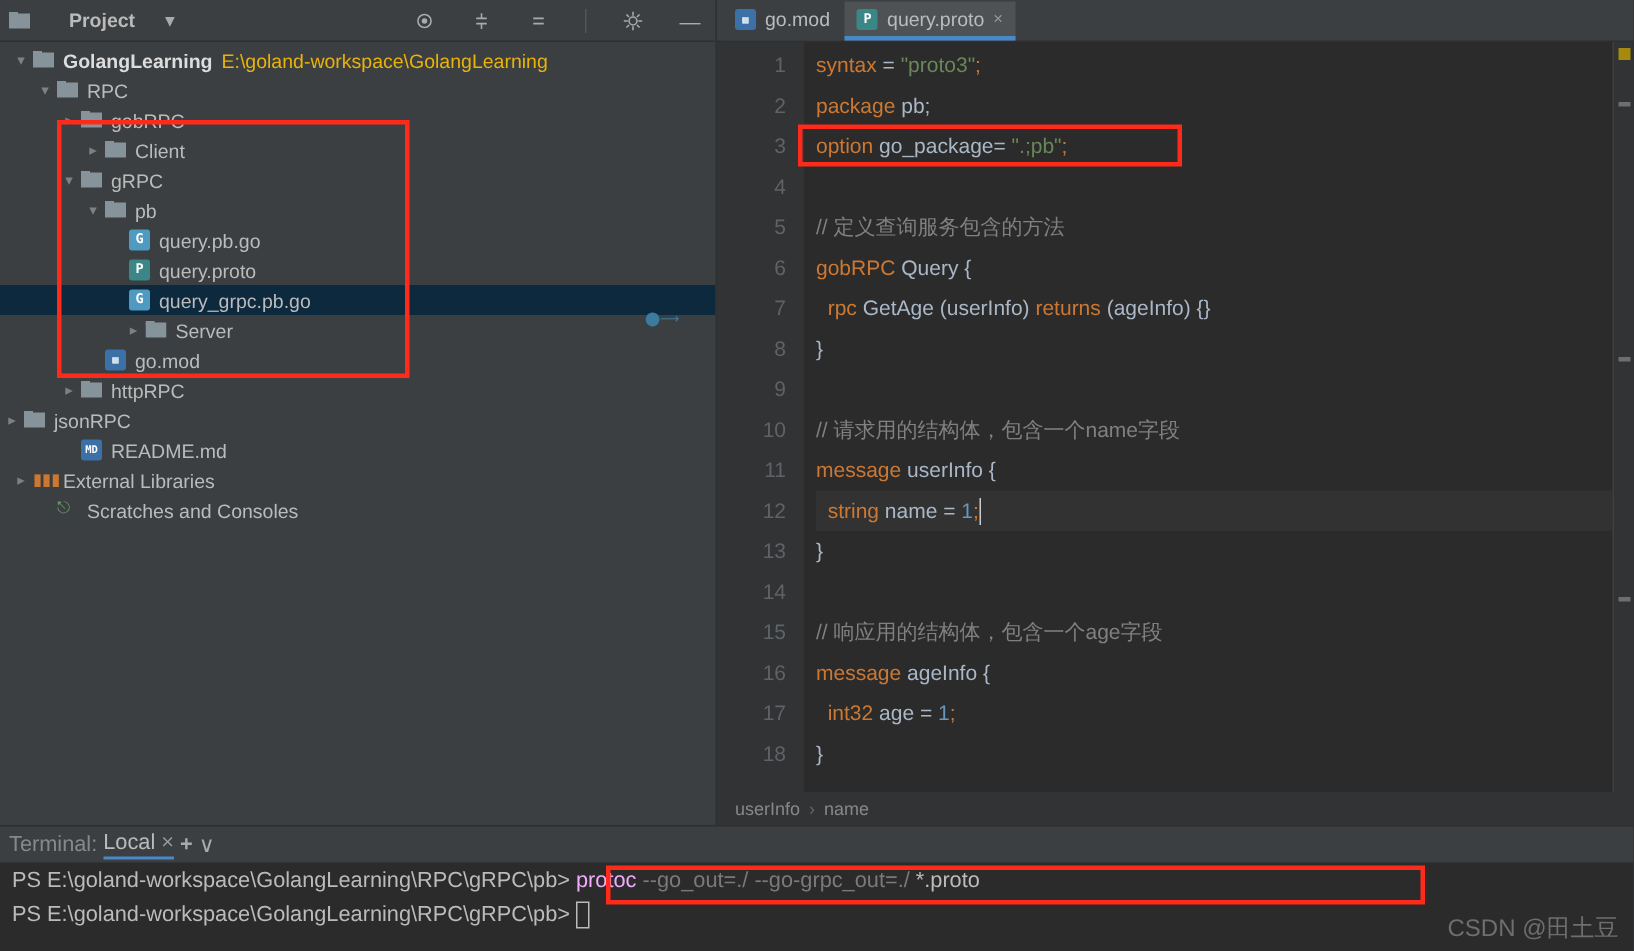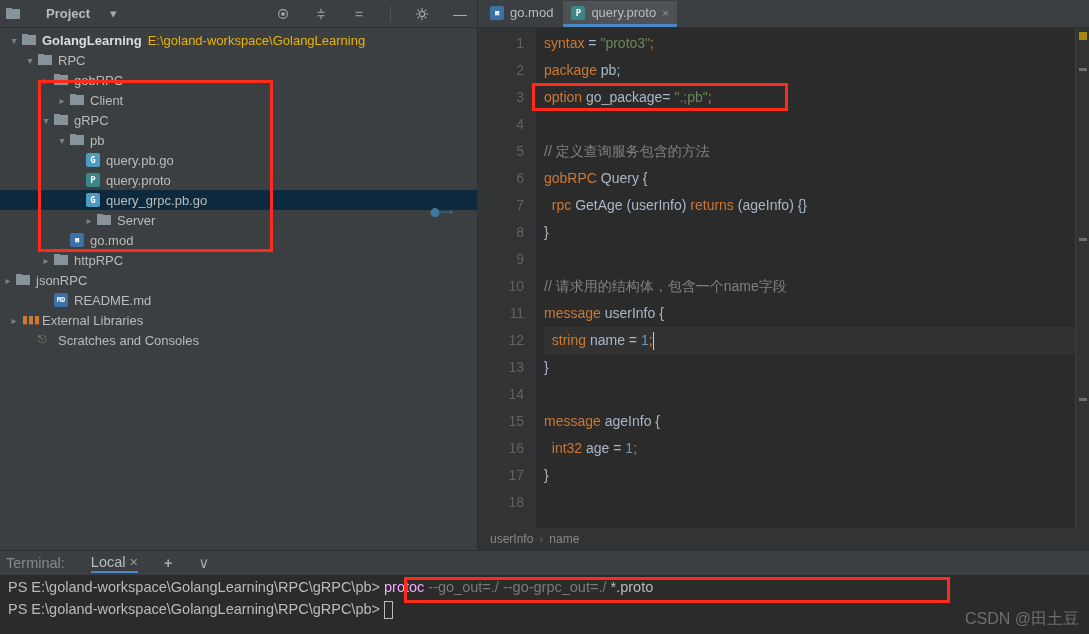--- a/index.html
+++ b/index.html
@@ -42,21 +42,21 @@
   .c-str { color:#6a8759; }
   .c-cmt { color:#808080; }
   .c-num { color:#6897bb; }
   .hl-line3 { position:absolute; left:-4px; top:55px; width:256px; height:28px; border:3px solid #ff2a1a; }
   .caret-line { background:#323232; }
   .rmarg { width:14px; background:#313335; border-left:1px solid #3c3f41; position:relative; }
   .rmarg .warn { position:absolute; right:2px; top:4px; width:8px; height:8px; background:#a68a0d; }
   .rmarg .mark { position:absolute; right:2px; width:8px; height:3px; background:#6e6e6e; }
   .breadcrumb { height:22px; display:flex; align-items:center; padding-left:12px; background:#313335; color:#888; font-size:12px; gap:6px;}
   .terminal { height:84px; background:#2b2b2b; border-top:1px solid #2e2f30; display:flex; flex-direction:column; font-family:"Consolas","Courier New",monospace; font-size:14.5px; }
-  .term-tabs { height:24px; display:flex; align-items:center; padding-left:6px; color:#bbb; background:#3c3f41; gap:26px; }
+  .term-tabs { height:24px; display:flex; align-items:center; padding-left:6px; color:#bbb; background:#3c3f41; gap:4px; }
   .term-tabs .ttab { display:flex; align-items:center; gap:4px; border-bottom:2px solid #4a88c7; padding-bottom:1px;}
   .term-body { flex:1; padding:4px 8px; color:#bbb; position:relative; }
   .term-line { white-space:pre; height:22px; }
   .t-path { color:#bbb; }
   .t-cmd { color:#f0abfc; }
   .t-arg { color:#7a7a7a; }
   .hl-term { position:absolute; left:404px; top:2px; width:546px; height:26px; border:3px solid #ff2a1a; }
   .watermark { position:absolute; right:10px; bottom:4px; color:#6e6e6e; font-size:16px; font-family:sans-serif;}
   .proj-wrapper { position:relative; }
   .caret-block { display:inline-block; width:9px; height:18px; border:1px solid #bbb; vertical-align:middle; }
@@ -258,20 +258,21 @@
           <div class="line"><span class="c-cmt">// 定义查询服务包含的方法</span></div>
           <div class="line"><span class="c-kw">gobRPC</span><span> Query {</span></div>
           <div class="line"><span class="c-kw">  rpc </span><span>GetAge (userInfo) </span><span class="c-kw">returns</span><span> (ageInfo) {}</span></div>
           <div class="line"><span>}</span></div>
           <div class="line"></div>
           <div class="line"><span class="c-cmt">// 请求用的结构体，包含一个name字段</span></div>
           <div class="line"><span class="c-kw">message</span><span> userInfo {</span></div>
           <div class="line caret-line"><span class="c-kw">  string</span><span> name = </span><span class="c-num">1</span><span class="c-kw">;</span><span style="border-left:1px solid #ccc;height:18px;display:inline-block;vertical-align:middle"></span></div>
           <div class="line"><span>}</span></div>
           <div class="line"></div>
+          <div class="line"><span class="c-cmt">// 响应用的结构体，包含一个age字段</span></div>
           <div class="line"><span class="c-kw">message</span><span> ageInfo {</span></div>
           <div class="line"><span class="c-kw">  int32</span><span> age = </span><span class="c-num">1</span><span class="c-kw">;</span></div>
           <div class="line"><span>}</span></div>
           <div class="hl-line3"></div>
         </div>
         <div class="rmarg">
           <div class="warn"></div>
           <div class="mark" style="top:40px"></div>
           <div class="mark" style="top:210px"></div>
           <div class="mark" style="top:370px"></div>

